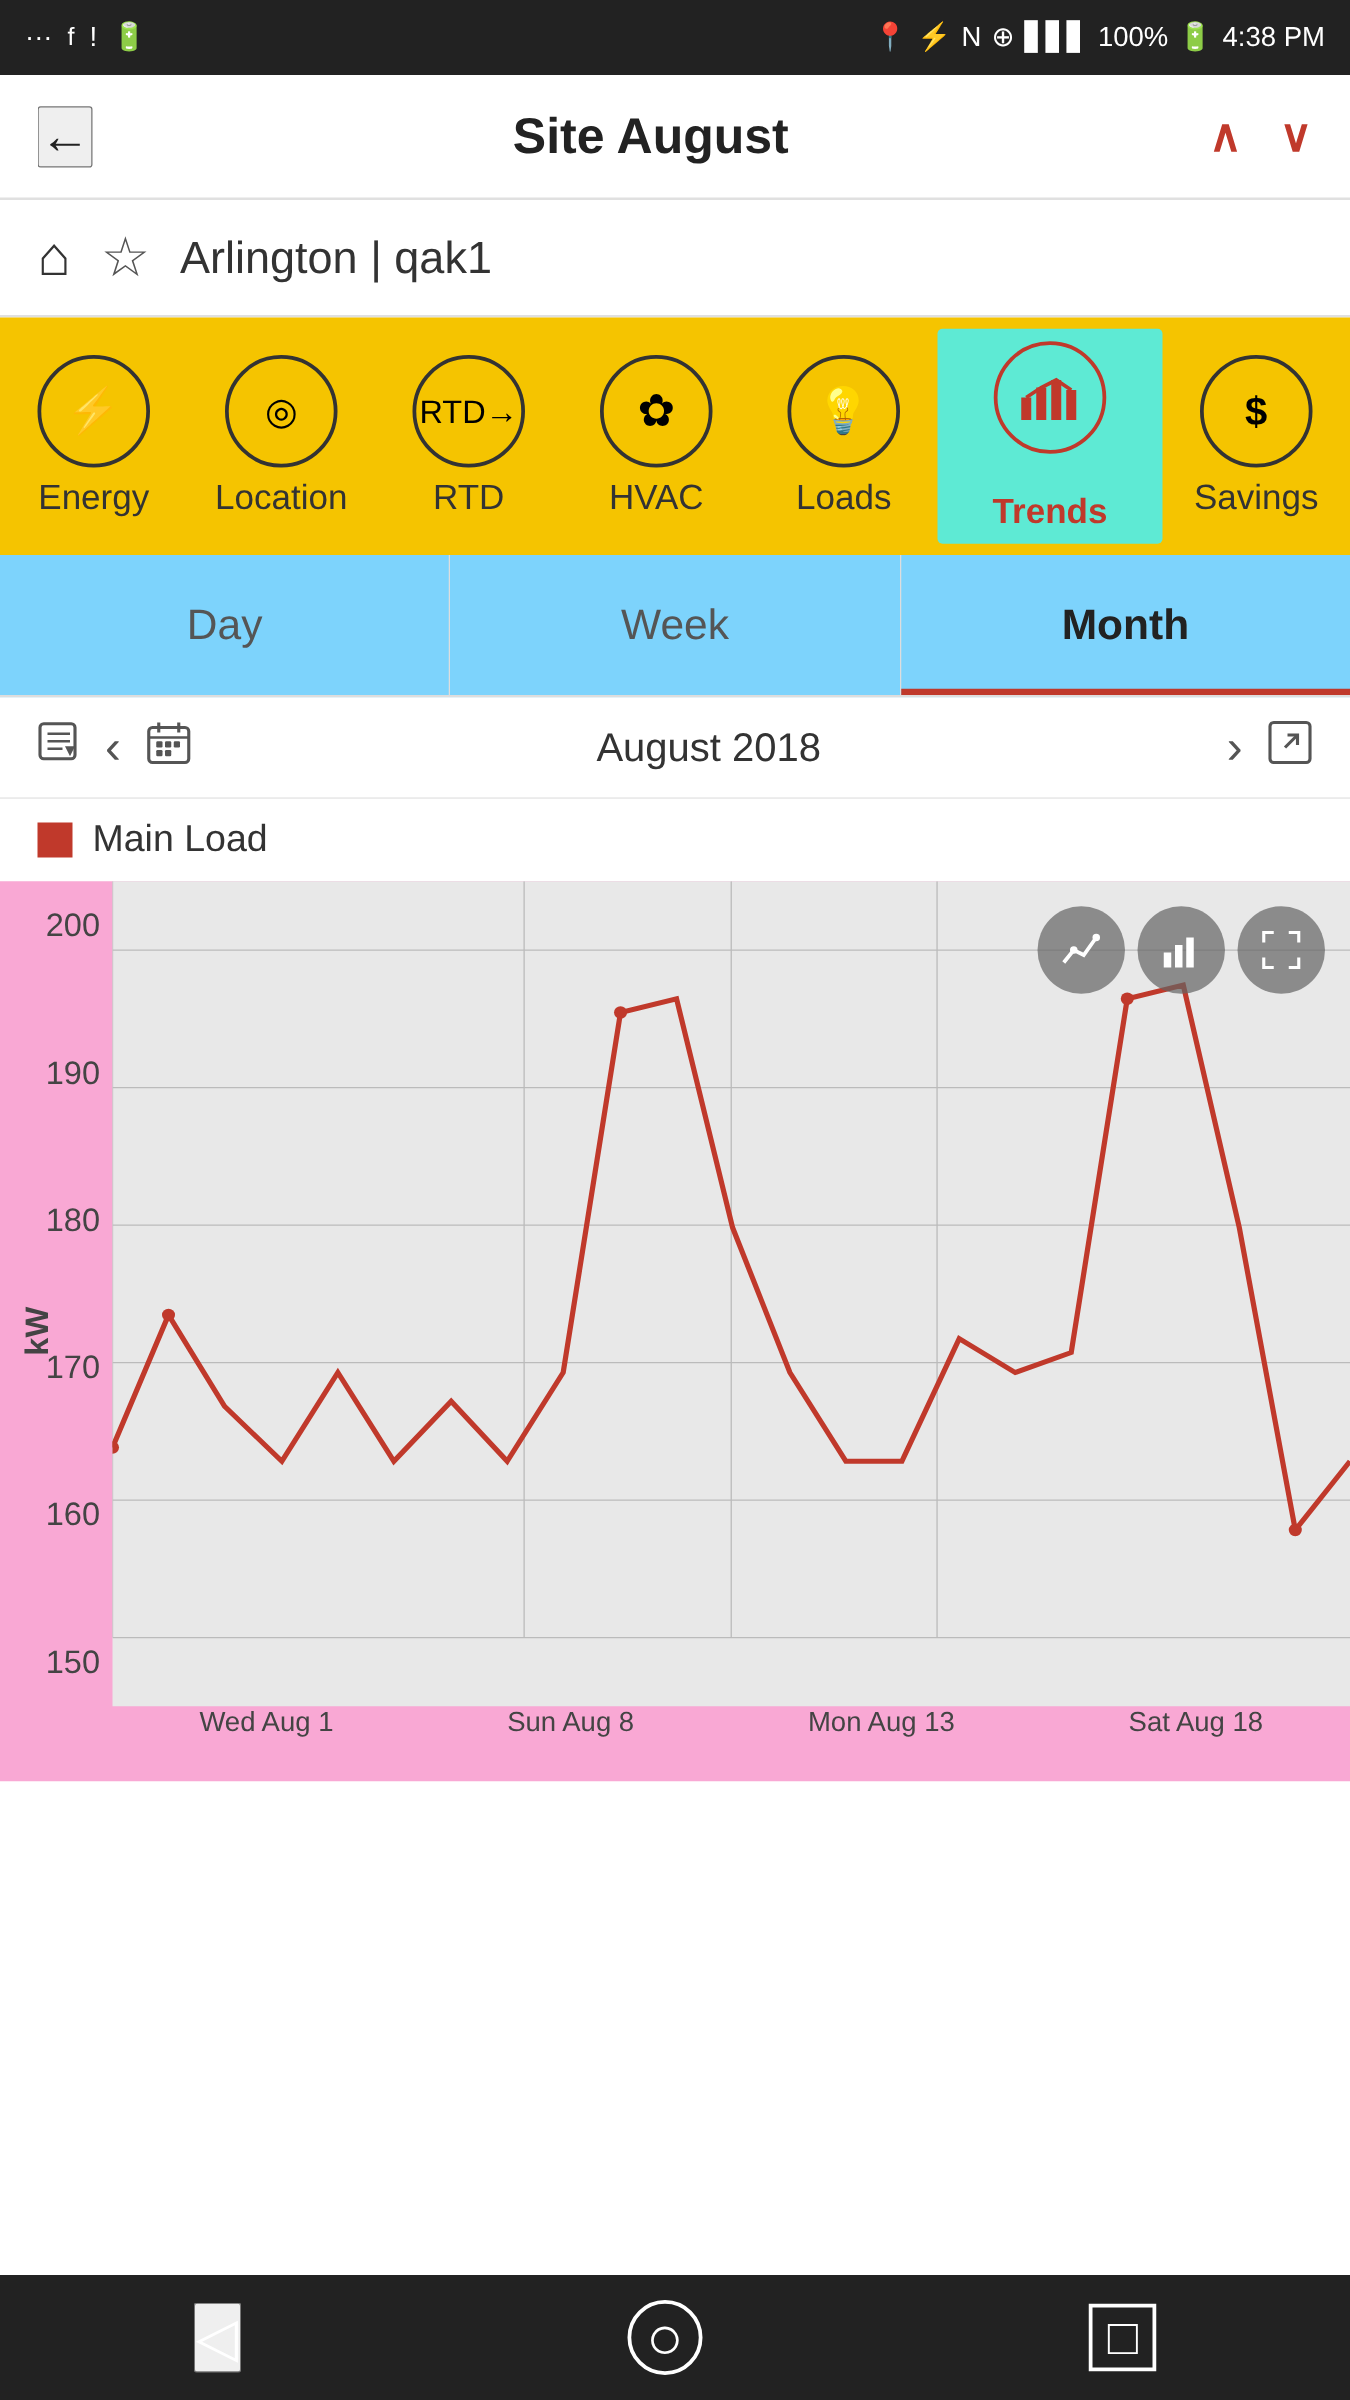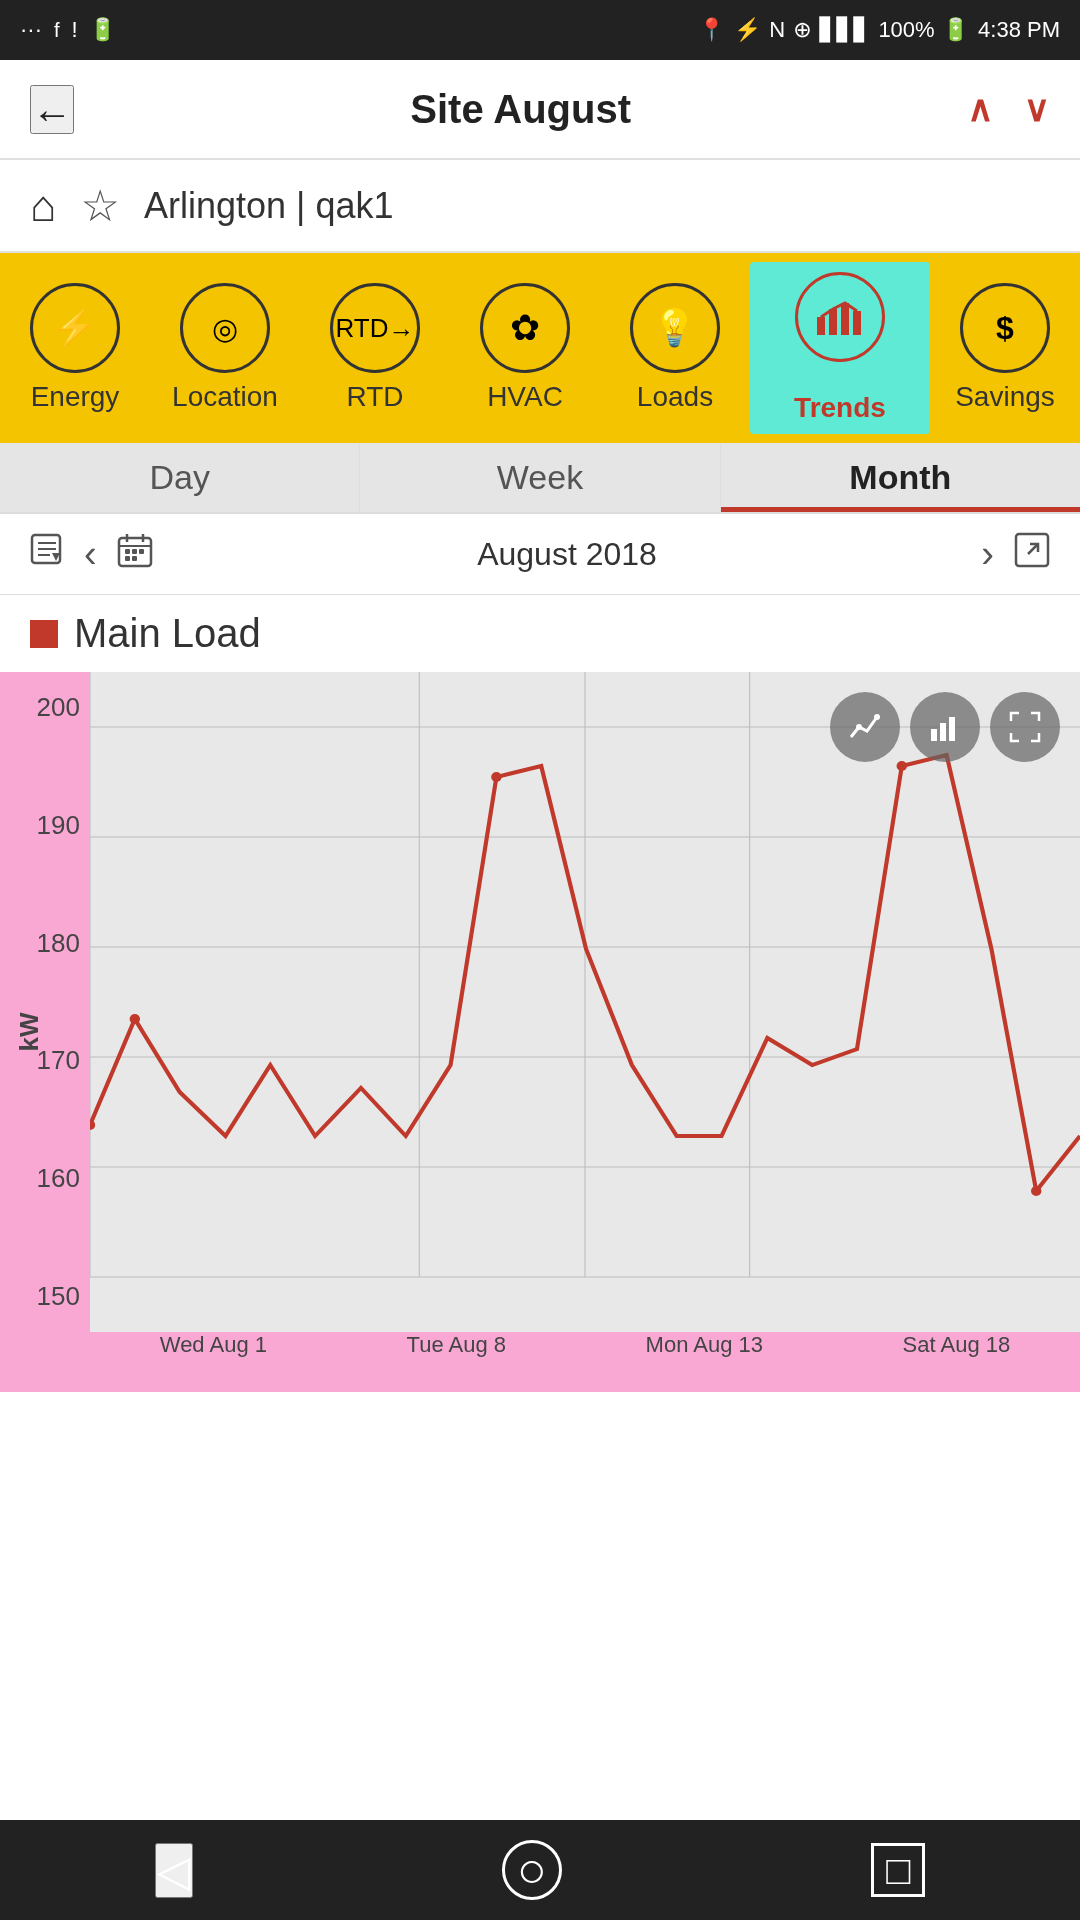--- a/index.html
+++ b/index.html
@@ -51,22 +51,22 @@
       font-size: 36px; background: transparent;
     }
     .icon-tab.active .icon-circle {
       border-color: #c0392b; color: #c0392b;
     }
     .icon-tab.active .icon-label { color: #c0392b; font-weight: bold; }
     .icon-label { font-size: 28px; color: #333; font-weight: 500; }
 
     
     .period-tabs {
-      display: flex; width: 100%; height: 71px; border-bottom: 2px solid #ddd;
-      background: #e5e5e5;
+      display: flex; width: 100%; height: 114px; border-bottom: 2px solid #ddd;
+      background: #7dd3fc;
       justify-content: flex-end;
     }
     .period-tab {
       flex: 1; display: flex; align-items: center; justify-content: center;
       font-size: 34px; color: #555; border-right: 1px solid #ddd;
       cursor: pointer; position: relative;
     }
     .period-tab:last-child { border-right: none; }
     .period-tab.active { color: #222; font-weight: bold; }
     .period-tab.active::after {
@@ -84,21 +84,21 @@
     .date-next-btn { font-size: 32px; color: #555; cursor: pointer; }
     .date-share-btn { font-size: 32px; color: #555; cursor: pointer; margin-left: auto; }
     .calendar-icon { font-size: 32px; color: #555; }
     .date-text { font-size: 32px; color: #333; flex: 1; text-align: center; }
 
     
     .legend {
       display: flex; align-items: center; padding: 16px 30px; gap: 16px; background: #fff;
     }
     .legend-box { width: 28px; height: 28px; background: #c0392b; }
-    .legend-label { font-size: 40px; color: #333; }
+    .legend-label { font-size: 30px; color: #333; }
 
     
     .chart-container {
       background: #f9a8d4; flex: 1; position: relative; margin: 0;
       width: 100%; height: 720px;
     }
     .chart-y-axis {
       position: absolute; left: 0; top: 0; bottom: 60px; width: 90px;
       display: flex; flex-direction: column; justify-content: space-between;
       padding: 20px 10px 20px 10px; align-items: flex-end;
@@ -345,21 +345,21 @@
           <polyline points="24,4 32,4 32,12" fill="none" stroke="white" stroke-width="2.5"></polyline>
           <polyline points="4,24 4,32 12,32" fill="none" stroke="white" stroke-width="2.5"></polyline>
           <polyline points="24,32 32,32 32,24" fill="none" stroke="white" stroke-width="2.5"></polyline>
         </svg>
       </div>
     </div>
   </div>
 
   <div class="chart-x-axis">
     <span class="x-label">Wed Aug 1</span>
-    <span class="x-label">Tue Aug 8</span>
+    <span class="x-label">Sun Aug 8</span>
     <span class="x-label">Mon Aug 13</span>
     <span class="x-label">Sat Aug 18</span>
   </div>
 </div>
 
 <div class="bottom-nav">
   <button class="bottom-nav-btn">◁</button>
   <button class="bottom-nav-btn" style="font-size:50px; width:60px; height:60px; border-radius:50%; border:3px solid white; background:none; color:white; display:flex; align-items:center; justify-content:center;">○</button>
   <button class="bottom-nav-btn" style="font-size:40px; width:54px; height:54px; border:3px solid white; background:none; color:white;">□</button>
 </div>

